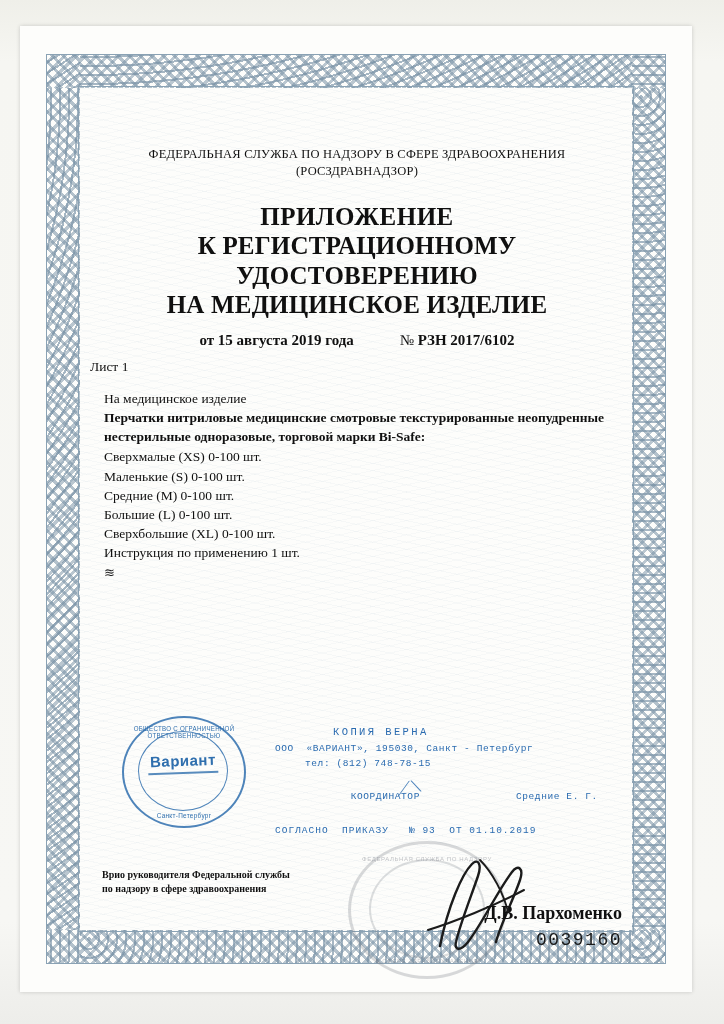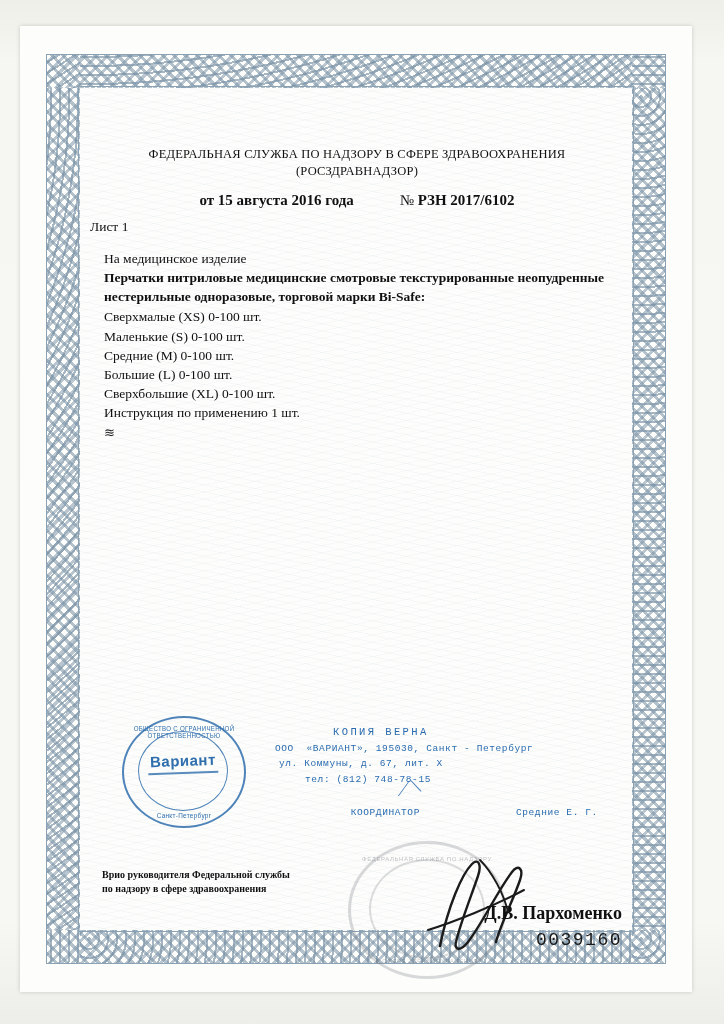--- a/index.html
+++ b/index.html
@@ -360,23 +360,28 @@
     <div id="border-line-inner"></div>
     <div id="content-wash"></div>
 
     <div id="content">
 
       <div class="agency">
         <div>ФЕДЕРАЛЬНАЯ СЛУЖБА ПО НАДЗОРУ В СФЕРЕ ЗДРАВООХРАНЕНИЯ</div>
         <div>(РОСЗДРАВНАДЗОР)</div>
       </div>
 
+      <div class="title">
+        <div class="l1">ПРИЛОЖЕНИЕ</div>
+        <div class="l2">К РЕГИСТРАЦИОННОМУ УДОСТОВЕРЕНИЮ</div>
+        <div class="l3">НА МЕДИЦИНСКОЕ ИЗДЕЛИЕ</div>
+      </div>
 
       <div class="dateline">
-        <span>от 15 августа 2016 года</span>
+        <span>от 15 августа 2019 года</span>
         <span class="num">
           <span class="nosign">№</span>
           <span>РЗН 2017/6102</span>
         </span>
       </div>
 
       <div class="sheet-no">Лист  1</div>
 
       <div class="body-block">
         <div class="lead">На медицинское изделие</div>
@@ -404,25 +409,25 @@
           </div>
           <div class="stamp-core">
             <span>Вариант</span>
             <span class="under"></span>
           </div>
         </div>
 
         <div id="copy-stamp">
           <div class="cs-title">КОПИЯ  ВЕРНА</div>
           <div class="cs-row">ООО  «ВАРИАНТ», 195030, Санкт - Петербург</div>
-          <div class="cs-row cs-addr">ул. Коммуны, д. 67, лит. Х</div>
           <div class="cs-row cs-center">тел: (812) 748-78-15</div>
           <div class="cs-row cs-coord">
             <span>КООРДИНАТОР</span><span class="name">Средние Е. Г.</span>
           </div>
+          <div class="cs-row cs-order">СОГЛАСНО  ПРИКАЗУ   № 93  ОТ 01.10.2019</div>
           <div class="hand-sign">⟋⟍</div>
         </div>
 
       </div>
 
       <div id="official-seal">
         <div class="inner"></div>
         <div class="txt">ФЕДЕРАЛЬНАЯ СЛУЖБА ПО НАДЗОРУ</div>
         <div class="txt2">В СФЕРЕ ЗДРАВООХРАНЕНИЯ</div>
       </div>

